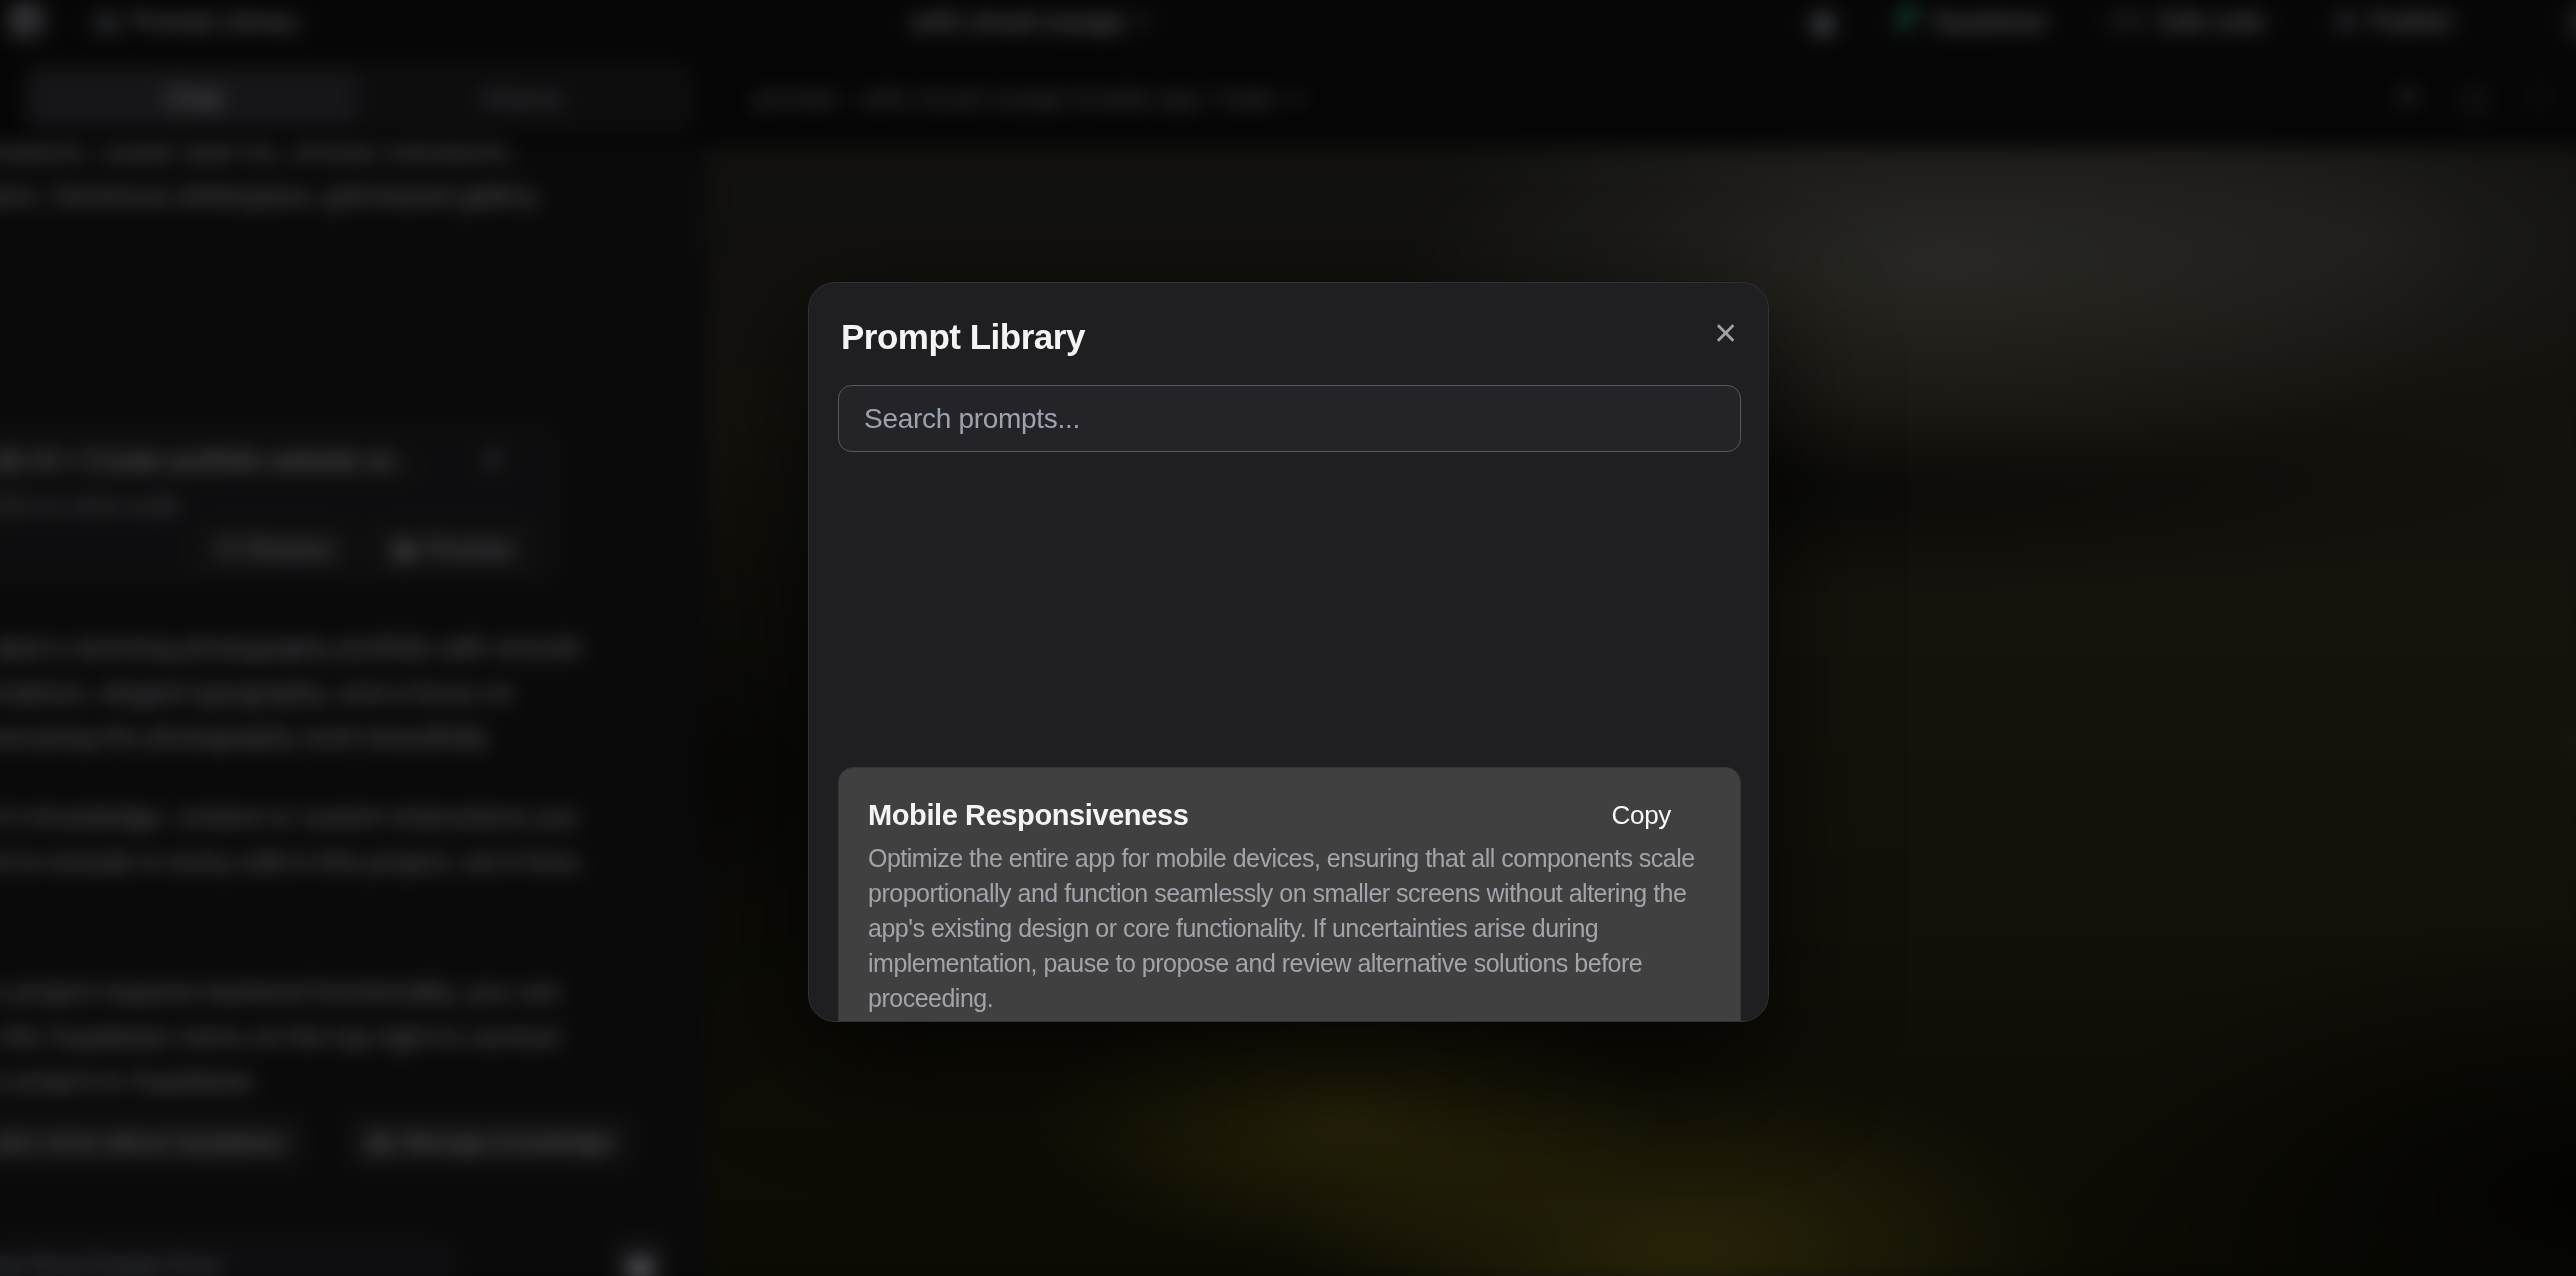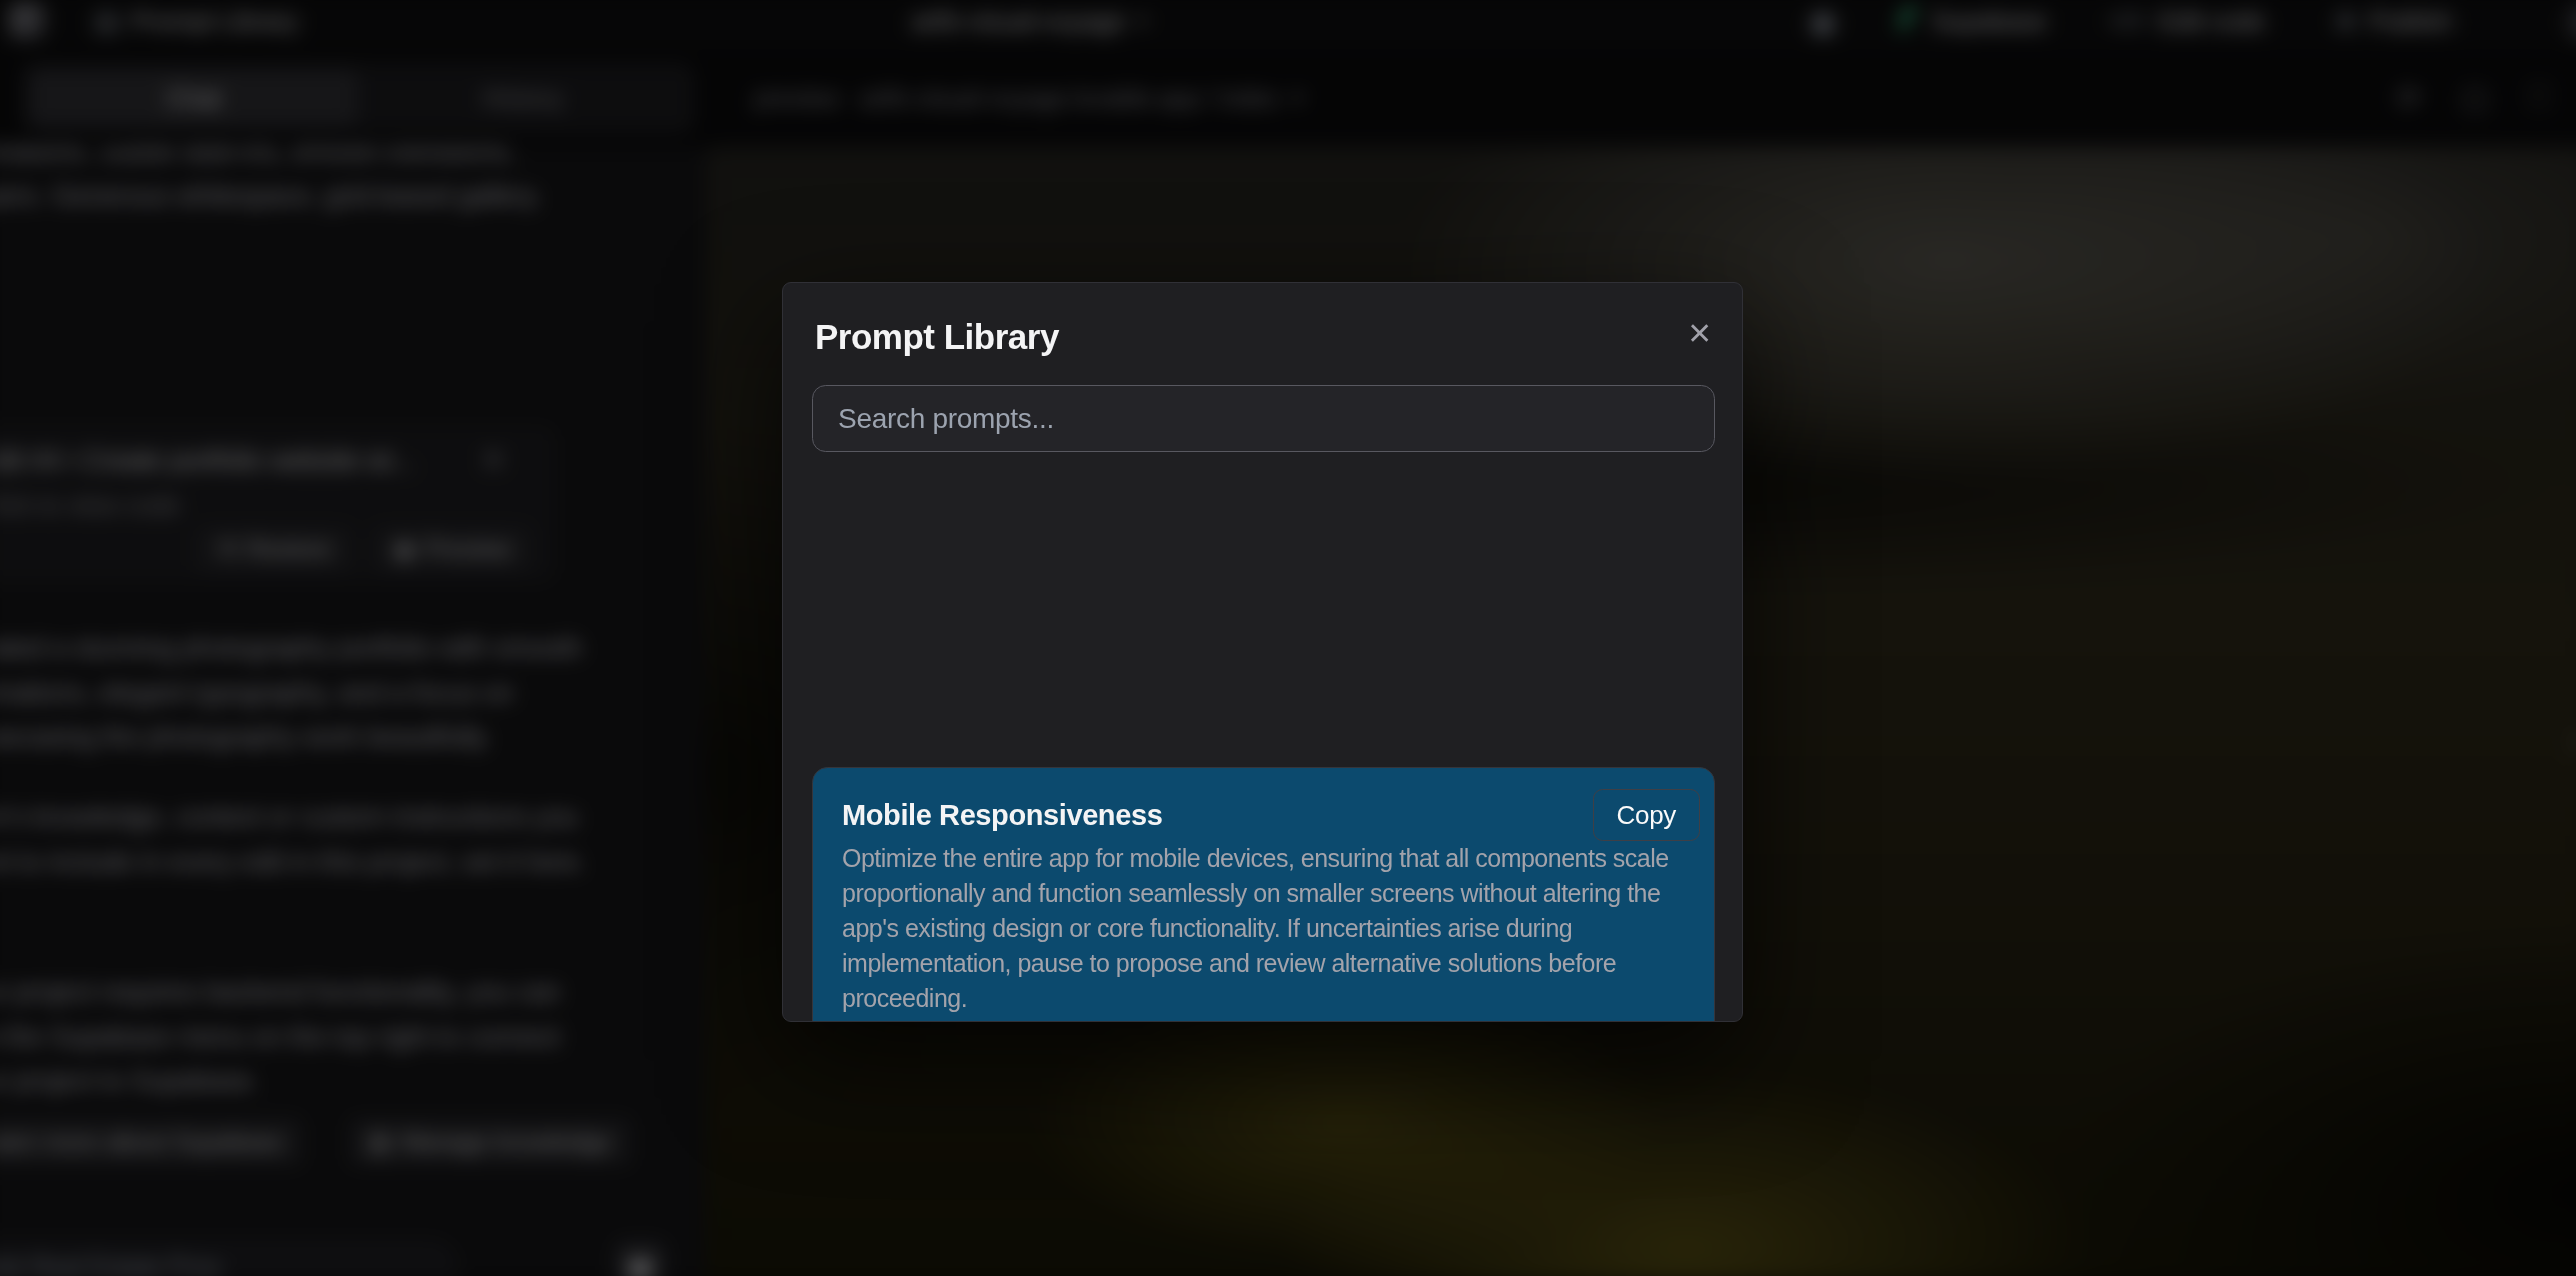--- a/index.html
+++ b/index.html
@@ -47,30 +47,30 @@
       radial-gradient(30% 22% at 52% 97%, rgba(140,125,28,0.5), transparent 72%),
       radial-gradient(36% 30% at 100% 92%, rgba(6,6,4,0.95), transparent 78%),
       radial-gradient(30% 44% at 0% 55%, rgba(10,10,8,0.8), transparent 70%),
       linear-gradient(180deg,#24231f 0%,#2c2819 42%,#262212 68%,#191708 100%);
   }
   .handle { position:absolute; right:7.7px; top:563px; color:#6f6f74; font-size:42px; }
 
   
   .overlay { position:absolute; inset:0; background:rgba(0,0,0,0.52); }
 
-  .modal { position:absolute; left:782px; top:282px; width:961px; height:740px; background:#1f1f22;
-           border:1.4px solid #303036; border-radius:9px; box-shadow:0 39px 116px rgba(0,0,0,0.75); overflow:hidden; }
+  .modal { position:absolute; left:808px; top:282px; width:961px; height:740px; background:#1f1f22;
+           border:1.4px solid #303036; border-radius:27px; box-shadow:0 39px 116px rgba(0,0,0,0.75); overflow:hidden; }
   .m-head { display:flex; align-items:flex-start; justify-content:space-between; padding:33px 31px 0 32px; }
   .m-title { color:#f4f4f5; font-size:35px; font-weight:600; letter-spacing:-0.5px; line-height:42px; }
   .m-close { color:#a1a1aa; font-size:39px; line-height:33px; background:none; border:none; cursor:pointer; font-family:inherit; }
   .m-search { display:block; margin:27px 29px 0 29px; width:903px; height:67px; background:#242428; border:1.9px solid #585860;
               border-radius:13.5px; color:#e4e4e7; font-size:28px; letter-spacing:-0.3px; padding:0 25px; outline:none; font-family:inherit; }
   .m-search::placeholder { color:#9ca3af; }
   .cards { position:absolute; left:29px; top:484px; width:903px; height:538px; display:flex; flex-direction:column; gap:23px; overflow:hidden; }
-  .pcard { background:#0c4a6e; border:1.9px solid #35353b; border-radius:15.4px; padding:21px 14px 23px 29px; flex:none; }
+  .pcard { background:#404040; border:1.9px solid #35353b; border-radius:15.4px; padding:21px 45px 23px 29px; flex:none; }
   .pcard-head { display:flex; align-items:center; justify-content:space-between; }
   .pcard-title { color:#f4f4f5; font-size:29px; font-weight:600; letter-spacing:-0.4px; }
   .copy-btn { background:transparent; border:1.9px solid #3f3f46; border-radius:9.6px; color:#fafafa; font-size:26px;
               padding:9.6px 23px; letter-spacing:-0.3px; cursor:pointer; font-family:inherit; }
   .pcard-desc { margin-top:0; color:#a3a3ab; font-size:25px; line-height:35px; letter-spacing:-0.5px; }
 </style>
 </head>
 <body>
 
 <div class="stage">

